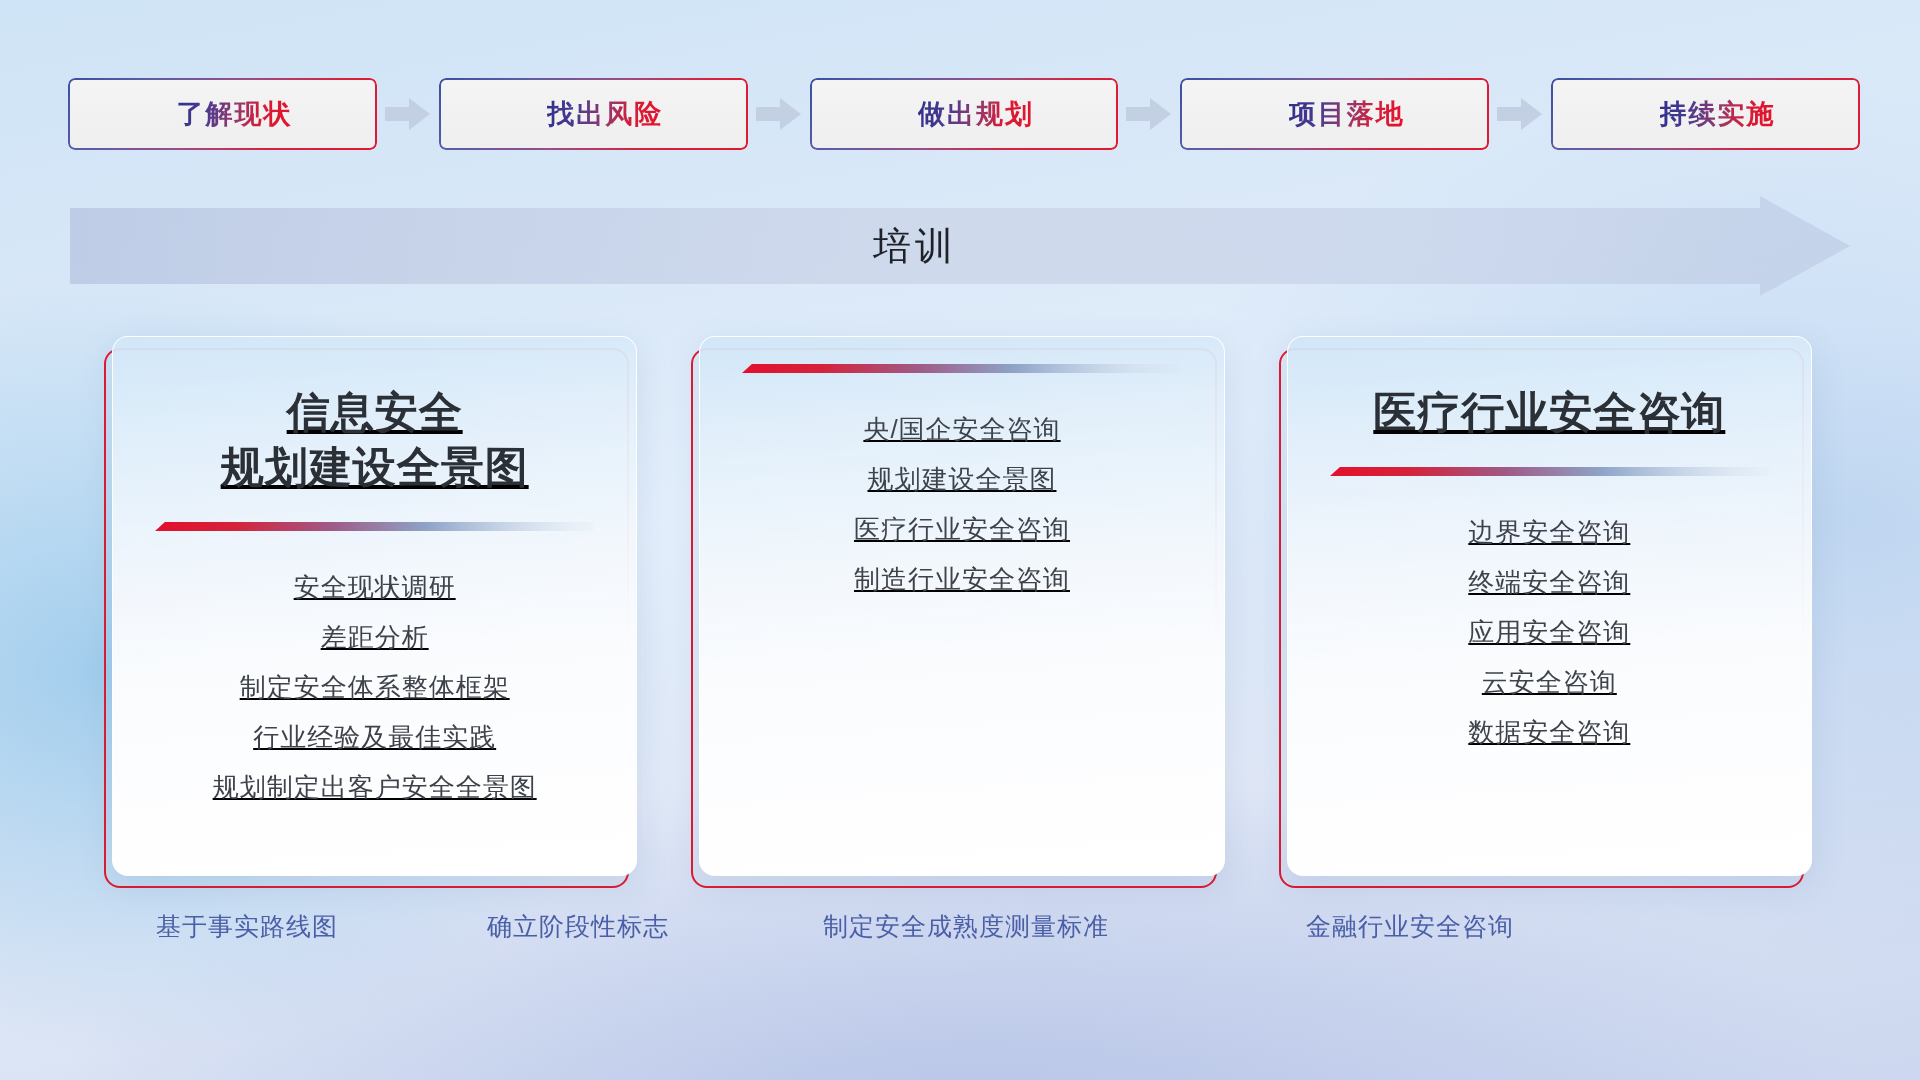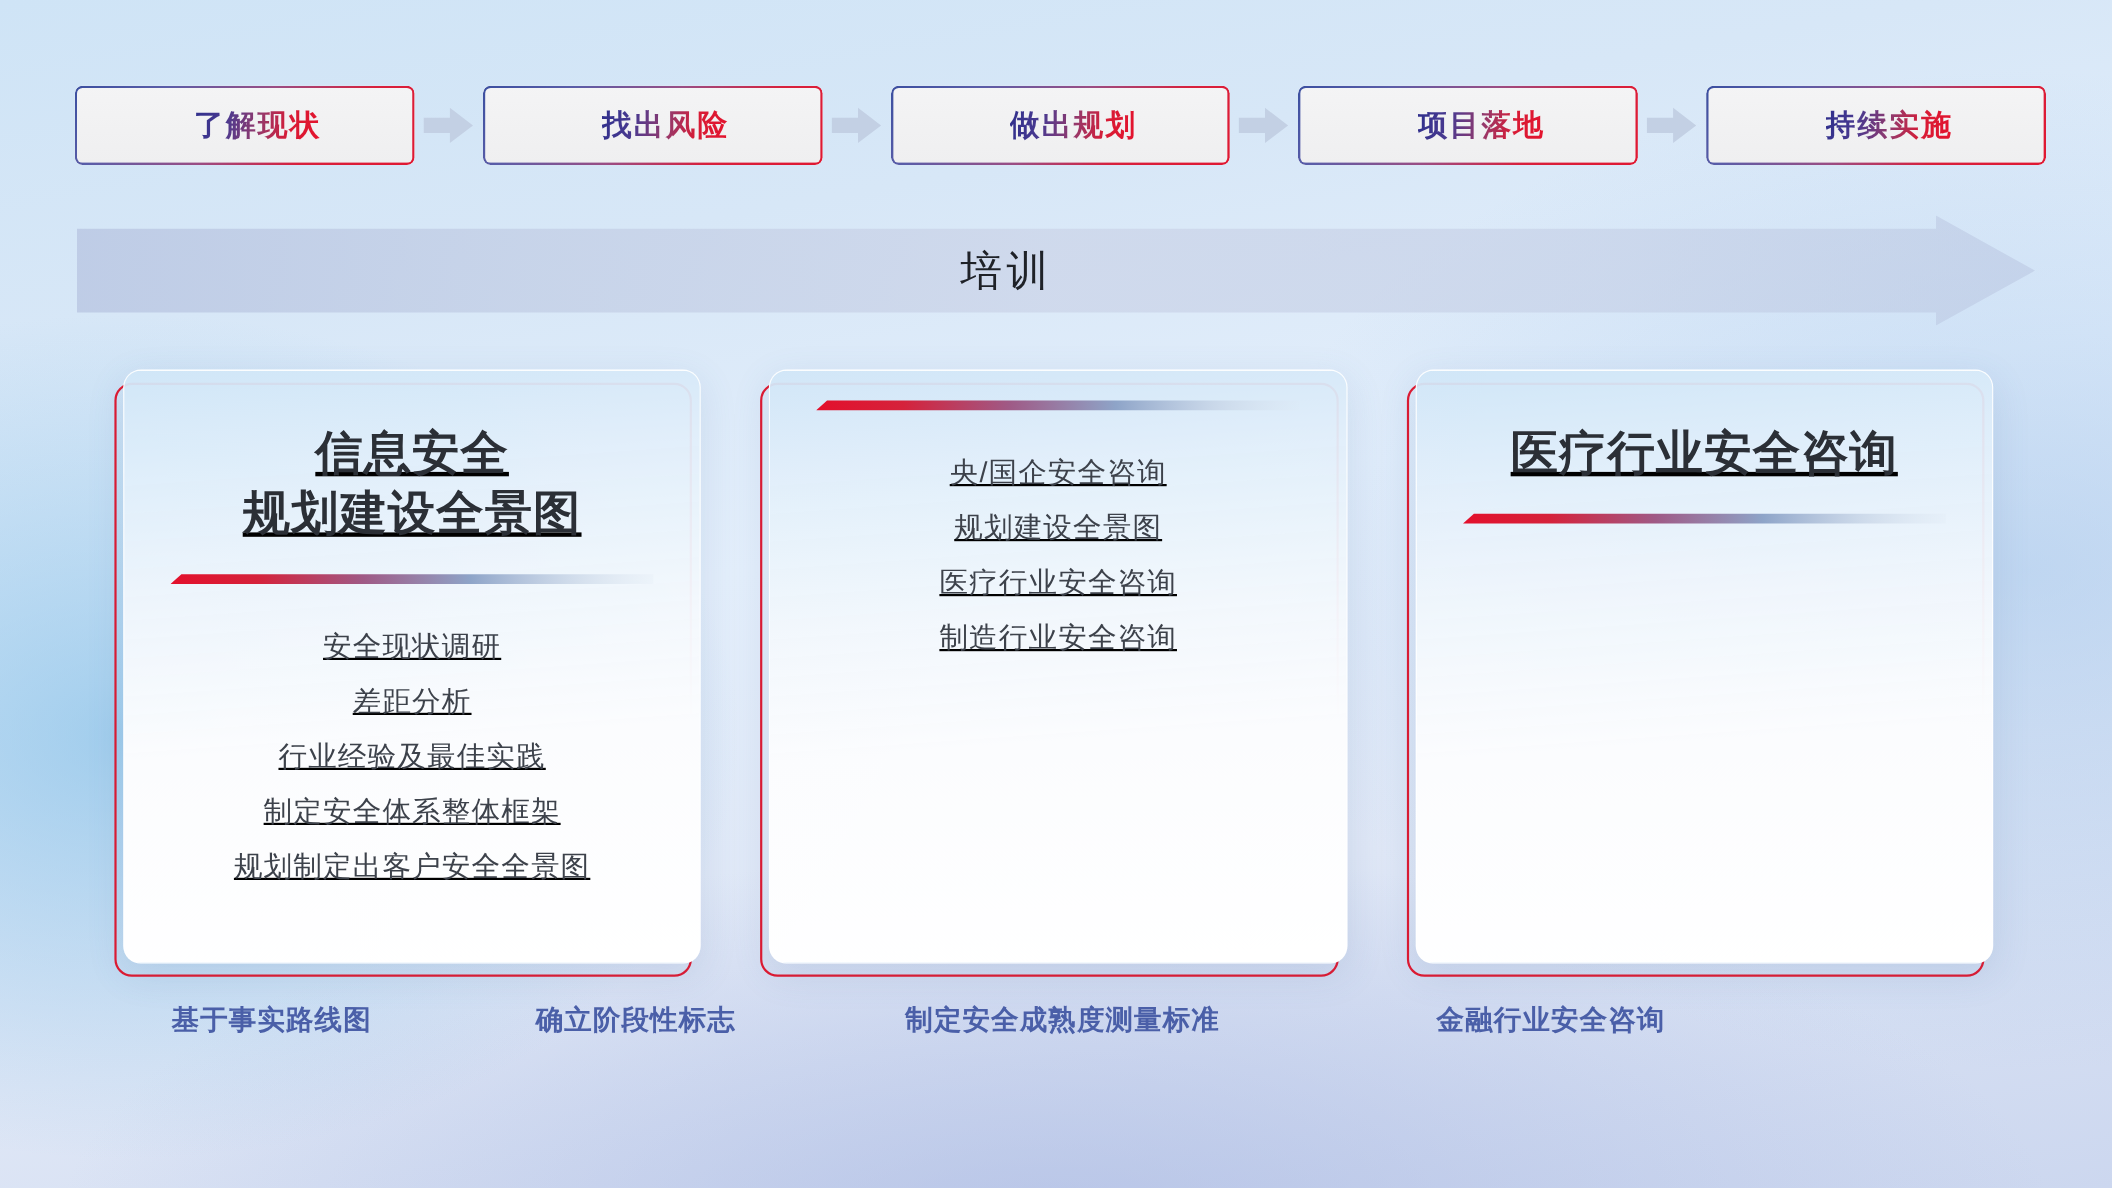--- a/index.html
+++ b/index.html
@@ -188,21 +188,21 @@
     position: absolute;
     left: 0;
     top: 910px;
     width: 1920px;
     height: 60px;
   }
   .caption {
     position: absolute;
     top: 0;
     font-size: 25px;
-    font-weight: 700;
+    font-weight: 400;
     color: #4a5fa8;
     letter-spacing: 1px;
     white-space: nowrap;
     transform: translateX(-50%);
   }
 </style>
 </head>
 <body>
 
 <div id="stage">
@@ -278,22 +278,22 @@
                   <stop offset="82%" stop-color="#c3d1e4" stop-opacity="0.75"></stop>
                   <stop offset="100%" stop-color="#dbe5f0" stop-opacity="0.18"></stop>
                 </linearGradient>
               </defs>
               <path d="M0,10 L9,1 L400,1 L400,10 Z" fill="url(#dg0)"></path>
             </svg>
           </div>
           <ul class="card-list">
             <li>安全现状调研</li>
             <li>差距分析</li>
+            <li>制定安全体系整体框架</li>
             <li>行业经验及最佳实践</li>
-            <li>制定安全体系整体框架</li>
             <li>规划制定出客户安全全景图</li>
           </ul>
         </div>
       </div>
       <div class="card-wrap">
         <div class="card-plate"></div>
         <div class="card">
           <div class="card-divider">
             <svg viewBox="0 0 400 11" preserveAspectRatio="none">
               <defs>
@@ -329,20 +329,27 @@
                   <stop offset="18%" stop-color="#d5223b"></stop>
                   <stop offset="40%" stop-color="#9f5a86"></stop>
                   <stop offset="62%" stop-color="#8ea4c8"></stop>
                   <stop offset="82%" stop-color="#c3d1e4" stop-opacity="0.75"></stop>
                   <stop offset="100%" stop-color="#dbe5f0" stop-opacity="0.18"></stop>
                 </linearGradient>
               </defs>
               <path d="M0,10 L9,1 L400,1 L400,10 Z" fill="url(#dg2)"></path>
             </svg>
           </div>
+          <ul class="card-list">
+            <li>边界安全咨询</li>
+            <li>终端安全咨询</li>
+            <li>应用安全咨询</li>
+            <li>云安全咨询</li>
+            <li>数据安全咨询</li>
+          </ul>
         </div>
       </div>
     </div>
 
   <div id="captions">
       <div class="caption" style="left: 247px;">基于事实路线图</div>
       <div class="caption" style="left: 578px;">确立阶段性标志</div>
       <div class="caption" style="left: 966px;">制定安全成熟度测量标准</div>
       <div class="caption" style="left: 1410px;">金融行业安全咨询</div>
     </div>

